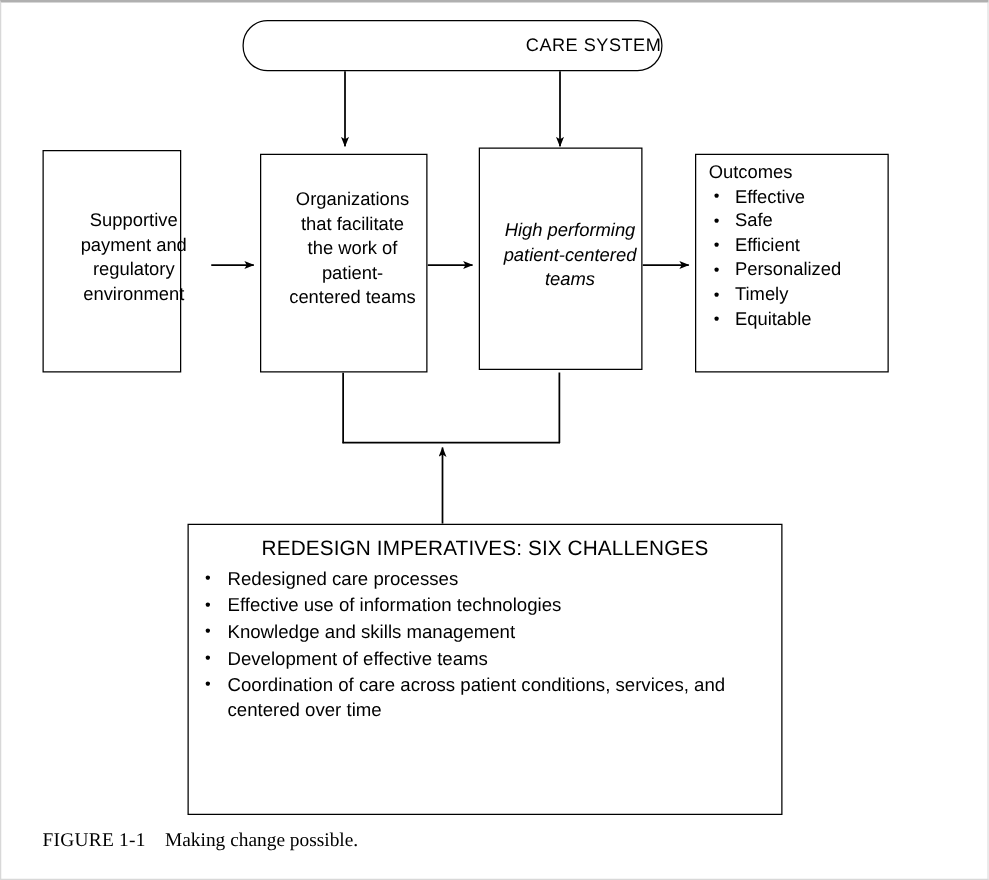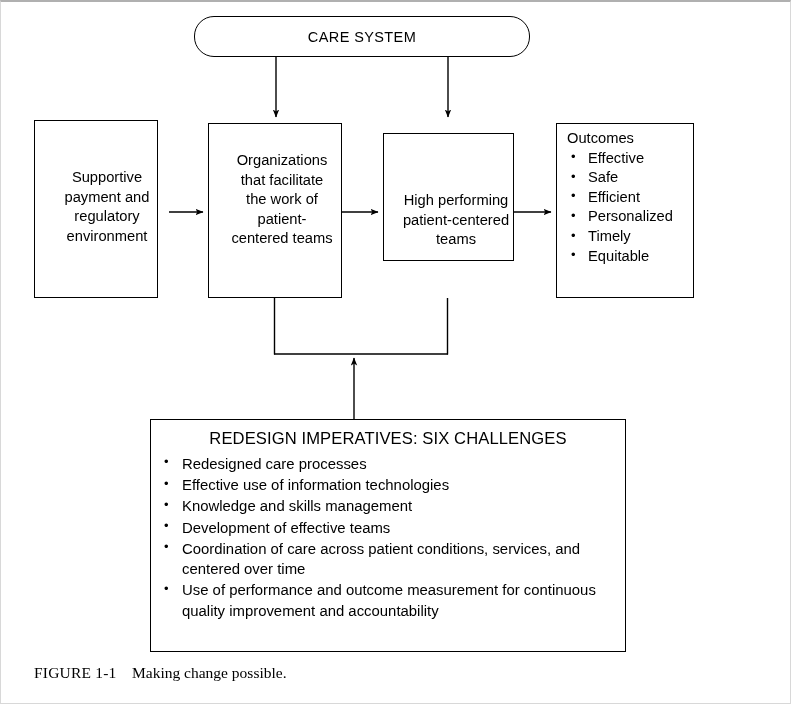--- a/index.html
+++ b/index.html
@@ -36,32 +36,32 @@
   .box-text {
     font-size: 14.7px;
     line-height: 1.33;
     white-space: pre-line;
     text-align: center;
   }
 
   
   #care-system-box {
     left: 193px; top: 14px; width: 336px; height: 41px;
-    display: flex; align-items: center; justify-content: center; border-radius: 20px;
+    display: flex; align-items: center; justify-content: flex-end; border-radius: 20px;
   }
   #care-system-label {
     font-size: 14.5px;
     letter-spacing: 0.4px;
   }
 
   
-  #supportive-box { left: 33px; top: 118px; width: 124px; height: 178px; }
+  #supportive-box { left: 33px; top: 118px; width: 111px; height: 178px; }
   #organizations-box { left: 207px; top: 121px; width: 134px; height: 175px; }
-  #high-performing-box { left: 382px; top: 131px; width: 131px; height: 128px; }
-  #outcomes-box { left: 555px; top: 121px; width: 138px; height: 175px; }
+  #high-performing-box { left: 382px; top: 116px; width: 131px; height: 178px; font-style: italic; }
+  #outcomes-box { left: 555px; top: 121px; width: 155px; height: 175px; }
 
   #supportive-text {
     position: absolute; left: 13px; top: 47px; width: 118px;
   }
   #organizations-text {
     position: absolute; left: 12px; top: 27px; width: 122px;
   }
   #high-performing-text {
     position: absolute; left: 12px; top: 57px; width: 120px;
   }
@@ -217,19 +217,18 @@
   </div>
 
   <div class="box" id="redesign-box">
     <div id="redesign-title">REDESIGN IMPERATIVES: SIX CHALLENGES</div>
     <ul class="bullets" id="redesign-list">
       <li>Redesigned care processes</li>
       <li>Effective use of information technologies</li>
       <li>Knowledge and skills management</li>
       <li>Development of effective teams</li>
       <li>Coordination of care across patient conditions, services, and centered over time</li>
-      <li>Use of performance and outcome measurement for continuous quality improvement and accountability</li>
     </ul>
   </div>
 
   <div id="caption"><span id="caption-label">FIGURE 1-1</span>    <span id="caption-text">Making change possible.</span></div>
 
 </div>
 
 </body></html>

